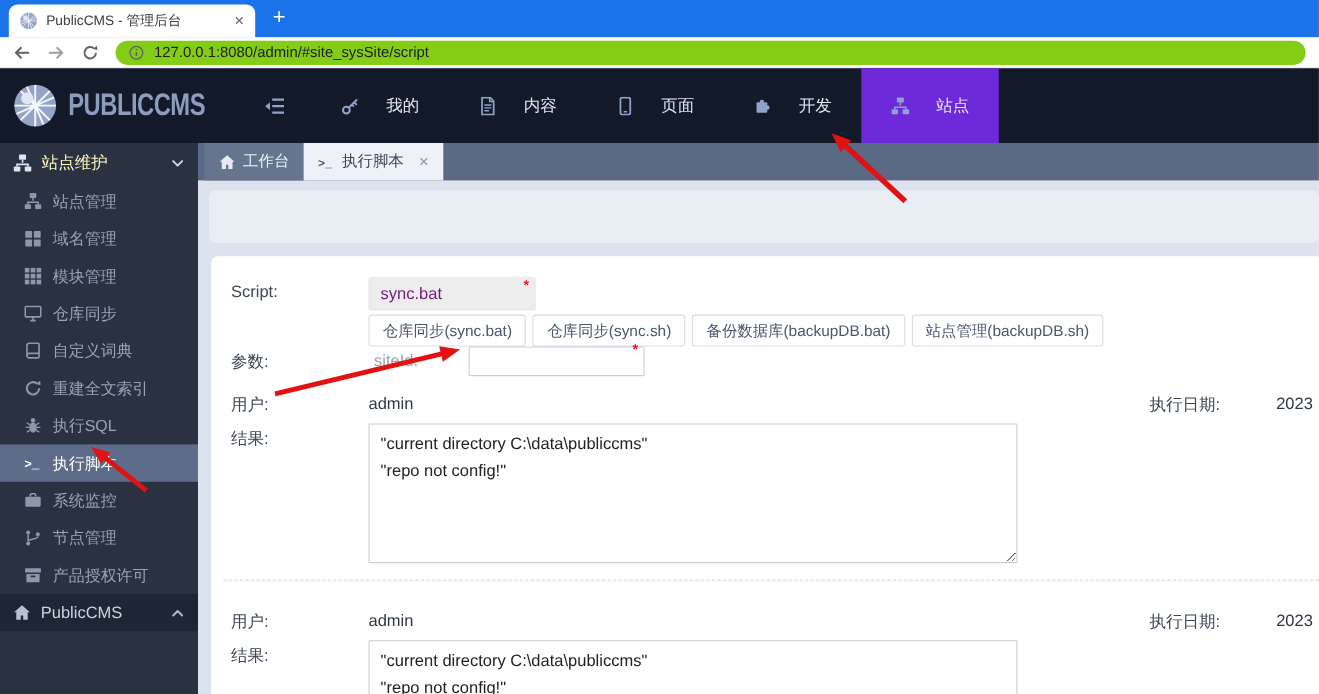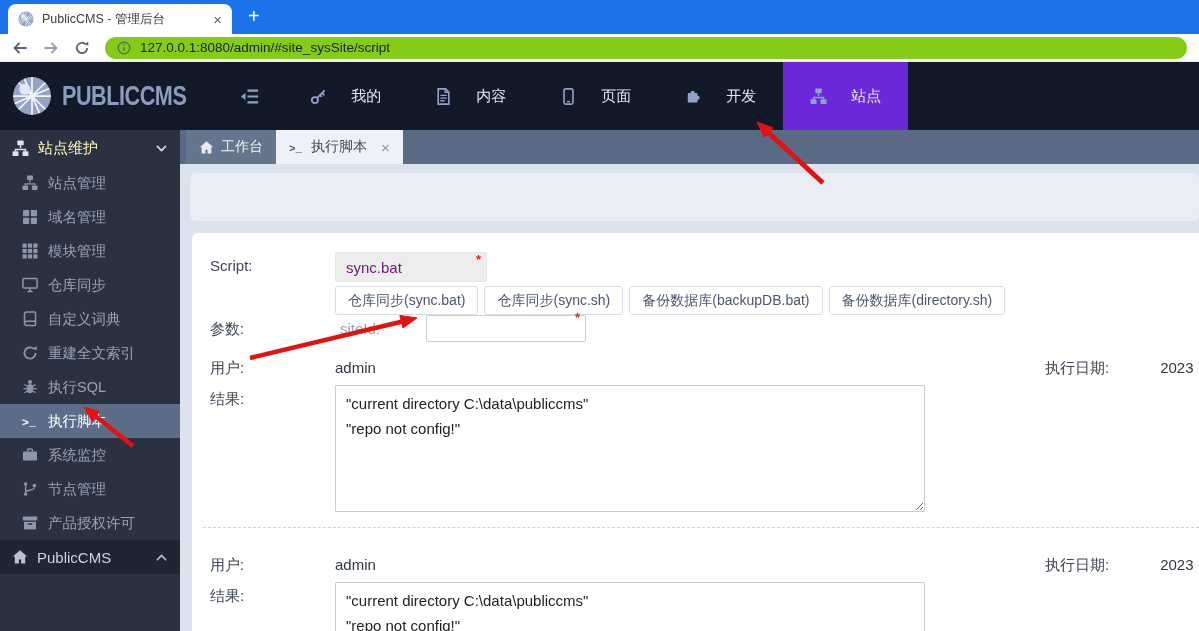--- a/index.html
+++ b/index.html
@@ -378,21 +378,21 @@
         <div class="flabel">Script:</div>
         <div>
           <span class="gwrap">
             <input class="gray" value="sync.bat" style="">
             <span class="req">*</span>
           </span>
           <div class="script-buttons">
               <button class="sbtn">仓库同步(sync.bat)</button>
               <button class="sbtn">仓库同步(sync.sh)</button>
               <button class="sbtn">备份数据库(backupDB.bat)</button>
-              <button class="sbtn">备份数据库(directory.sh)</button>
+              <button class="sbtn">站点管理(backupDB.sh)</button>
             </div>
         </div>
       </div>
       <div class="row param-row">
         <div class="flabel">参数:</div>
         <div class="pname">siteId:</div>
         <span class="pwrap">
           <input class="white" value="" style="">
           <span class="req">*</span>
         </span>

